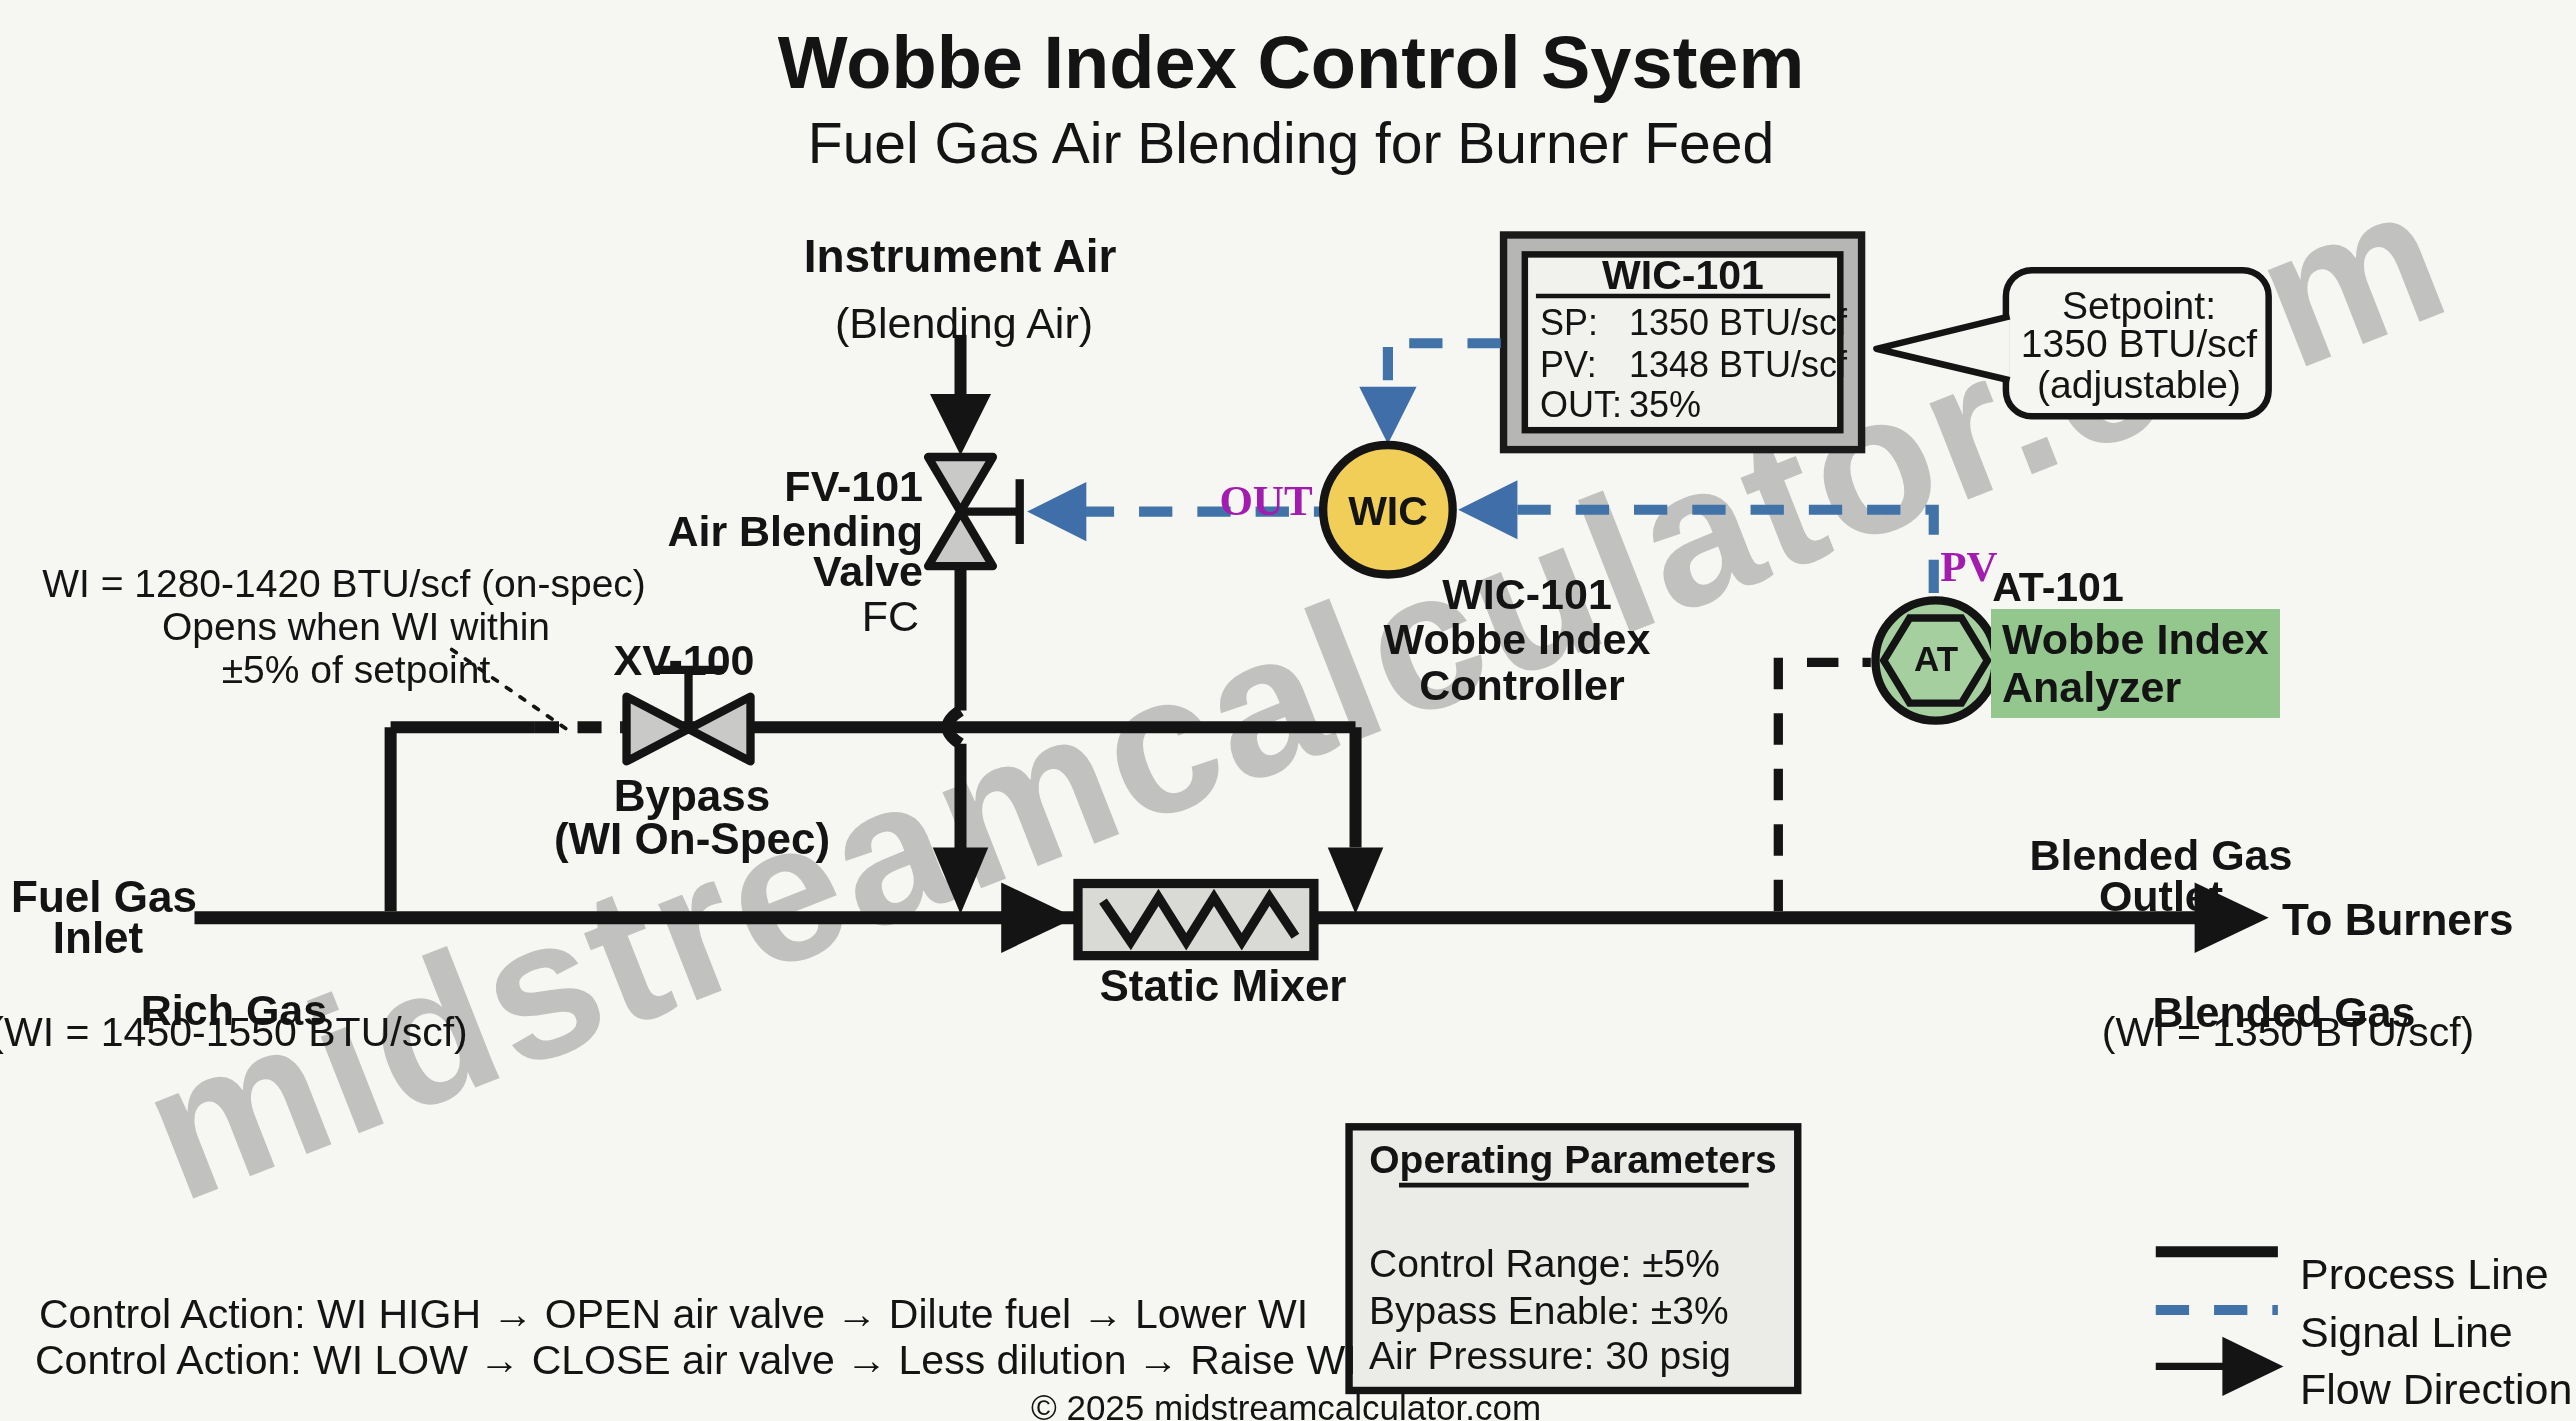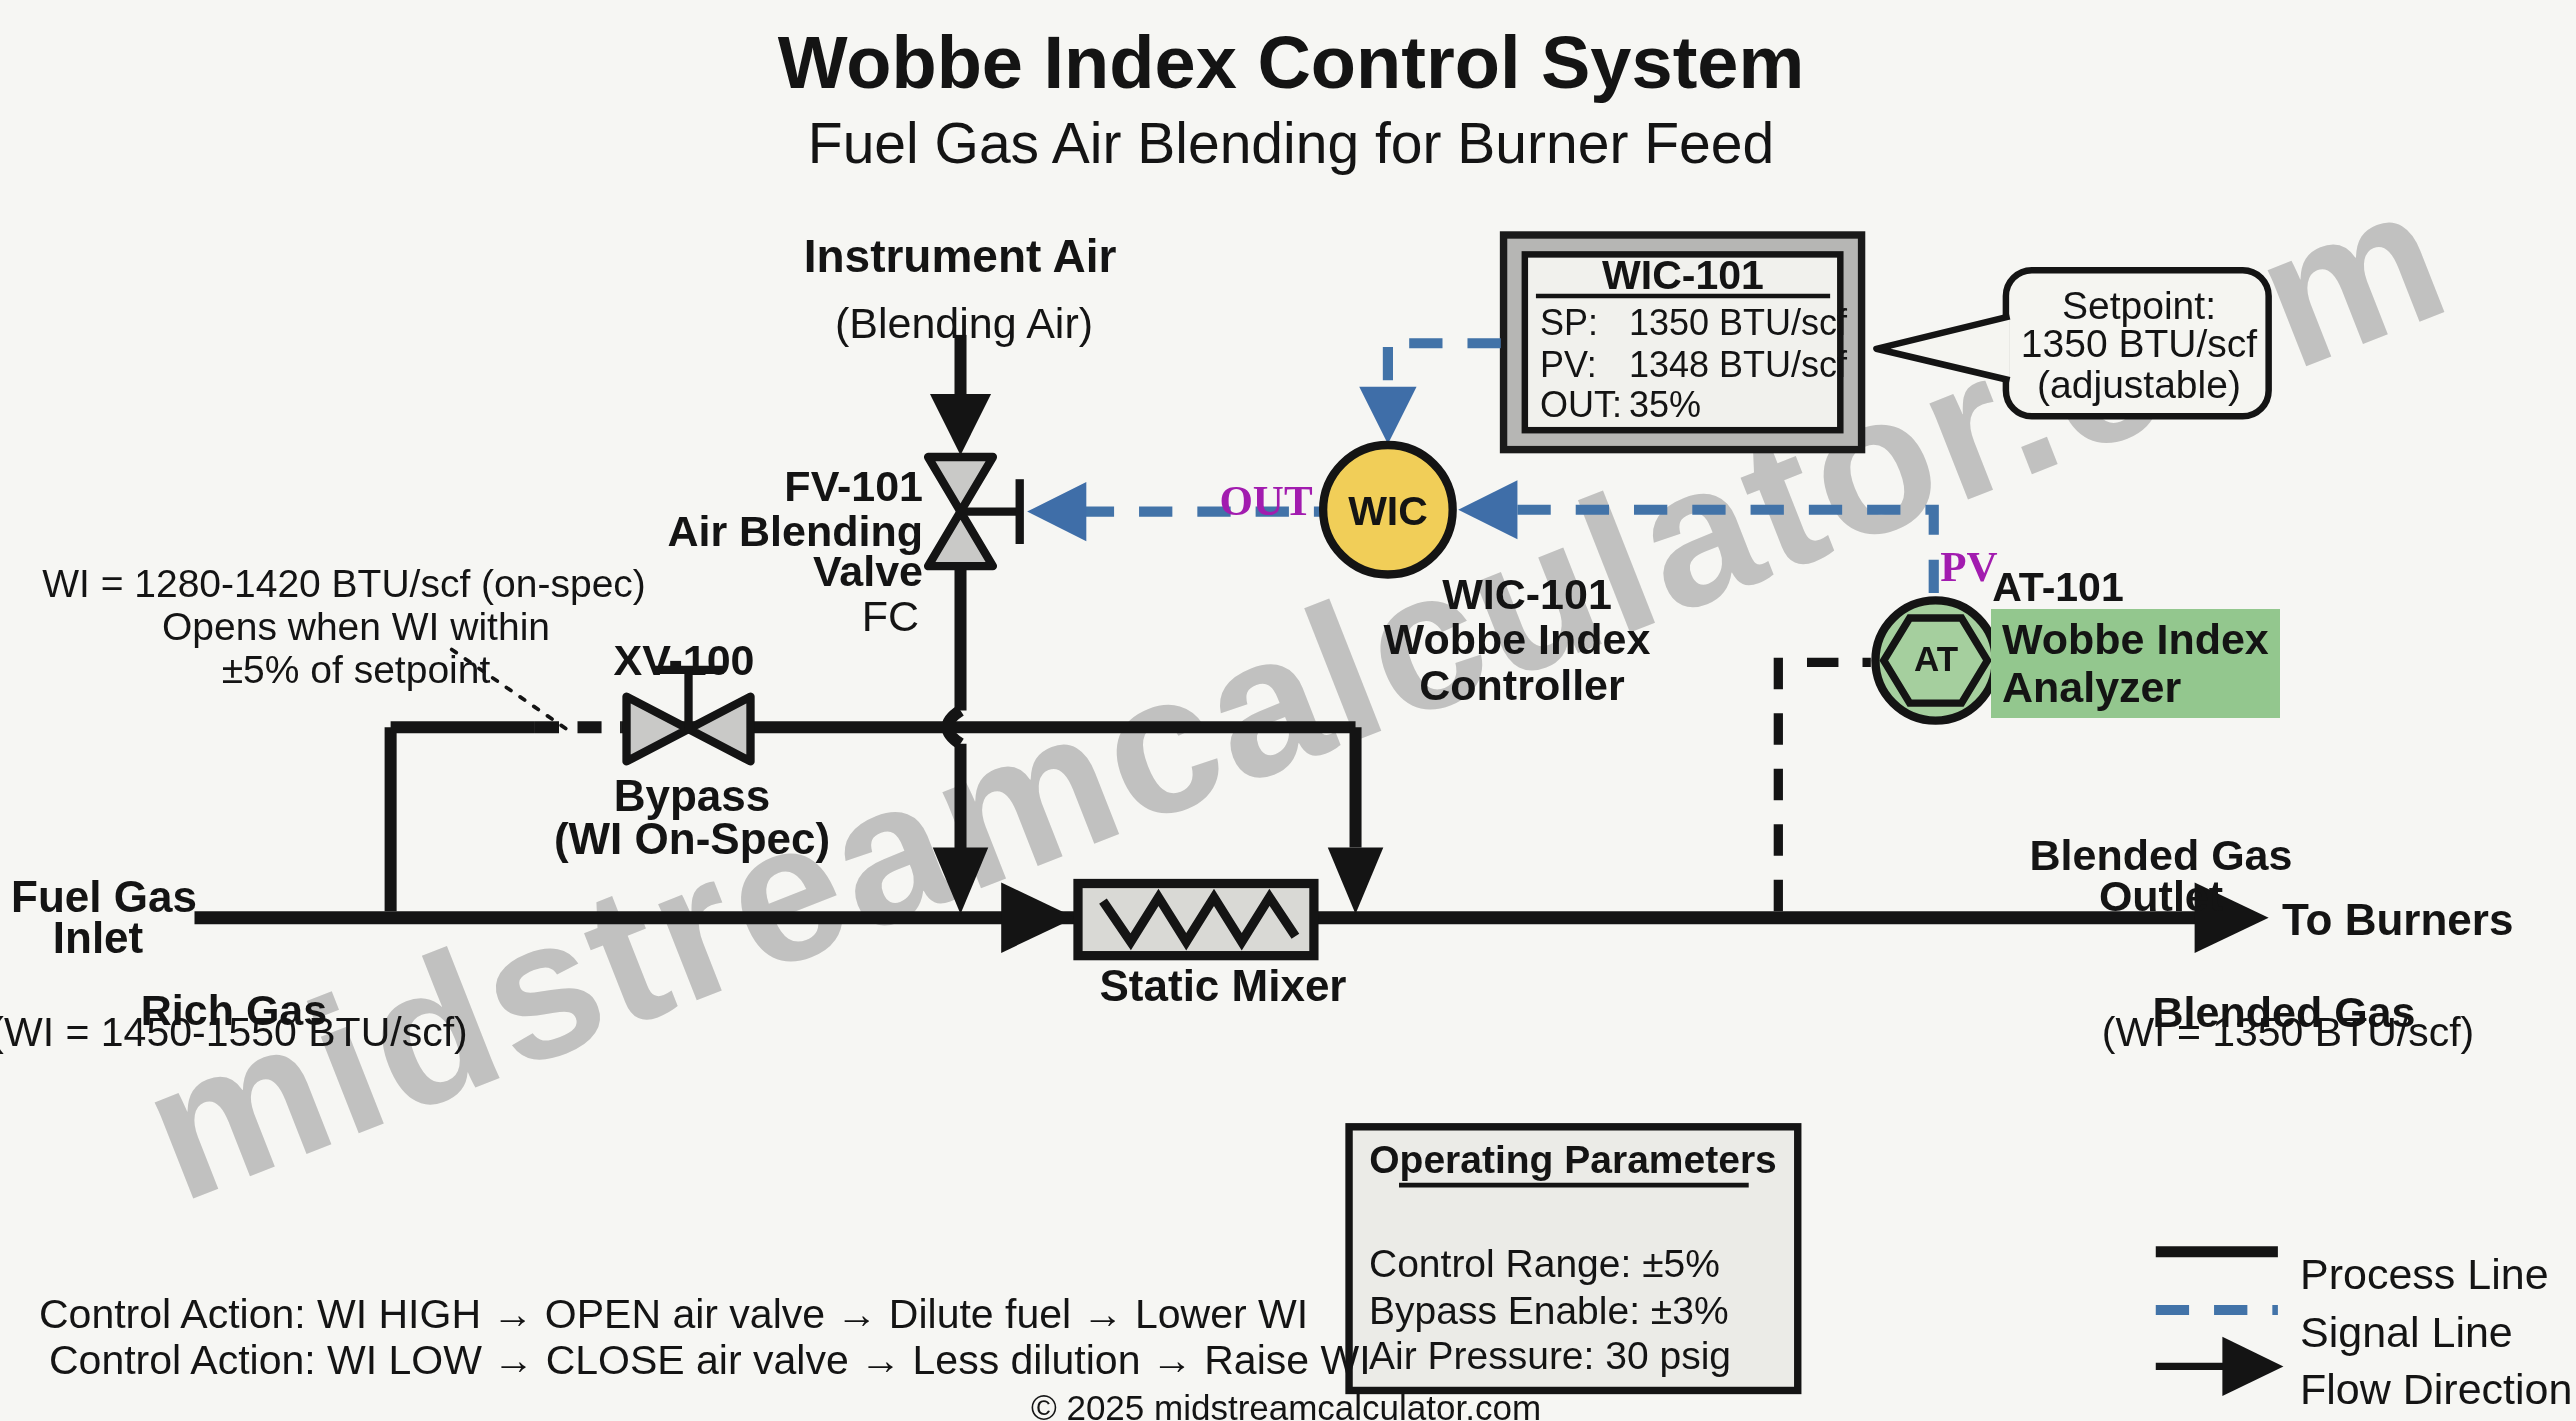--- a/index.html
+++ b/index.html
@@ -188,21 +188,21 @@
   <div class="t tl b f48" style="left:2282px; top:920px;">To Burners</div>
   <div class="t b f46" style="left:2284px; top:989px;">Blended Gas</div>
   <div class="t f44" style="left:2288px; top:1033px;">(WI = 1350 BTU/scf)</div>
 
   <div class="t b f42" style="left:1573px; top:1160px;">Operating Parameters</div>
   <div class="t tl f42" style="left:1369px; top:1264px;">Control Range: ±5%</div>
   <div class="t tl f42" style="left:1369px; top:1311px;">Bypass Enable: ±3%</div>
   <div class="t tl f42" style="left:1369px; top:1356px;">Air Pressure: 30 psig</div>
 
   <div class="t tl f44" style="left:39px; top:1315px;">Control Action: WI HIGH → OPEN air valve → Dilute fuel → Lower WI</div>
-  <div class="t tl f44" style="left:49px; top:1361px;">Control Action: WI LOW → CLOSE air valve → Less dilution → Raise WI</div>
+  <div class="t tl f44" style="left:35px; top:1361px;">Control Action: WI LOW → CLOSE air valve → Less dilution → Raise WI</div>
 
   <div class="t tl f46" style="left:2300px; top:1251px;">Process Line</div>
   <div class="t tl f46" style="left:2300px; top:1309px;">Signal Line</div>
   <div class="t tl f46" style="left:2300px; top:1366px;">Flow Direction</div>
 
   <div class="t f38" style="left:1286px; top:1408px;">© 2025 midstreamcalculator.com</div>
 
 </div>
 
 

